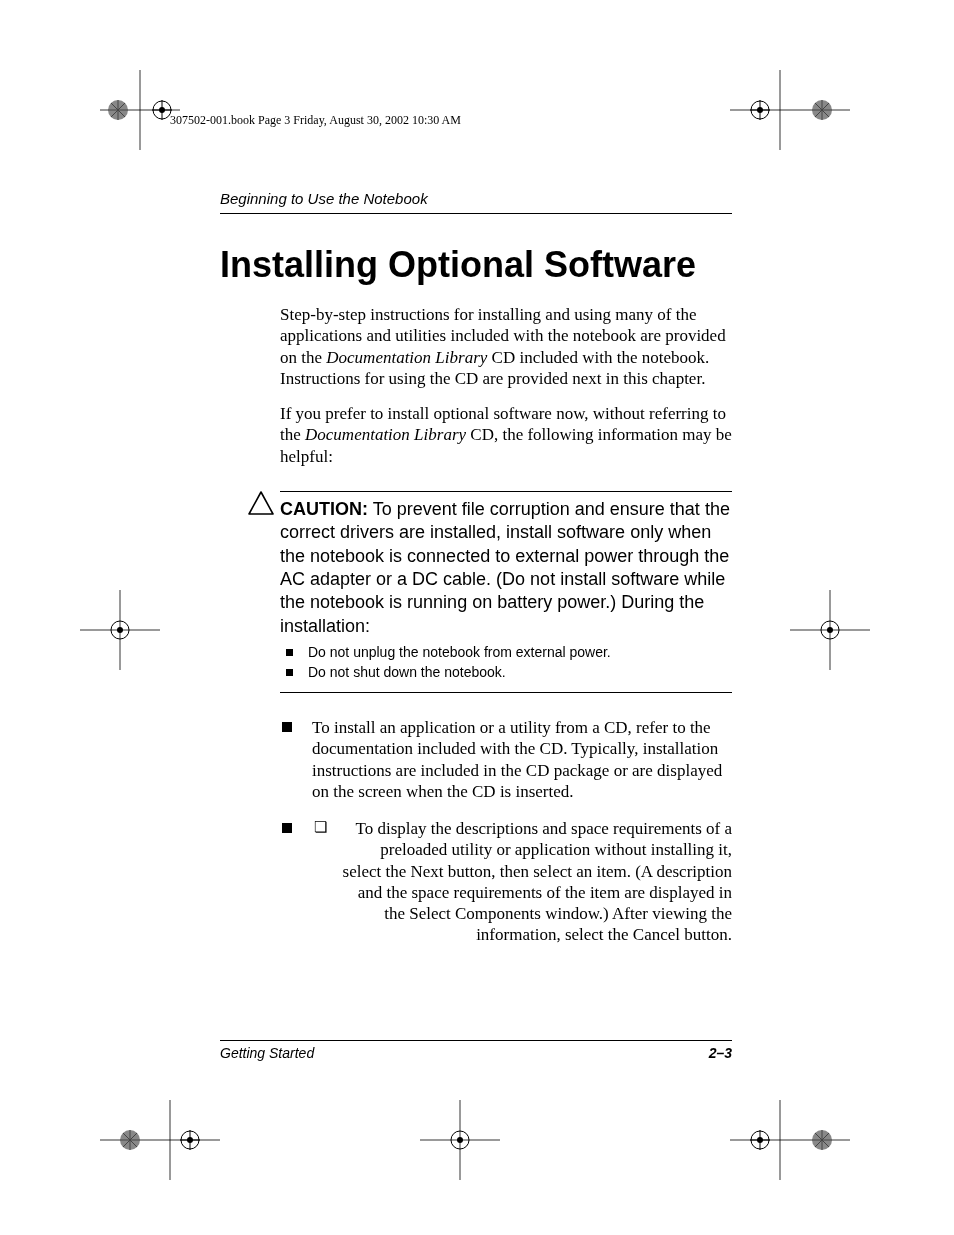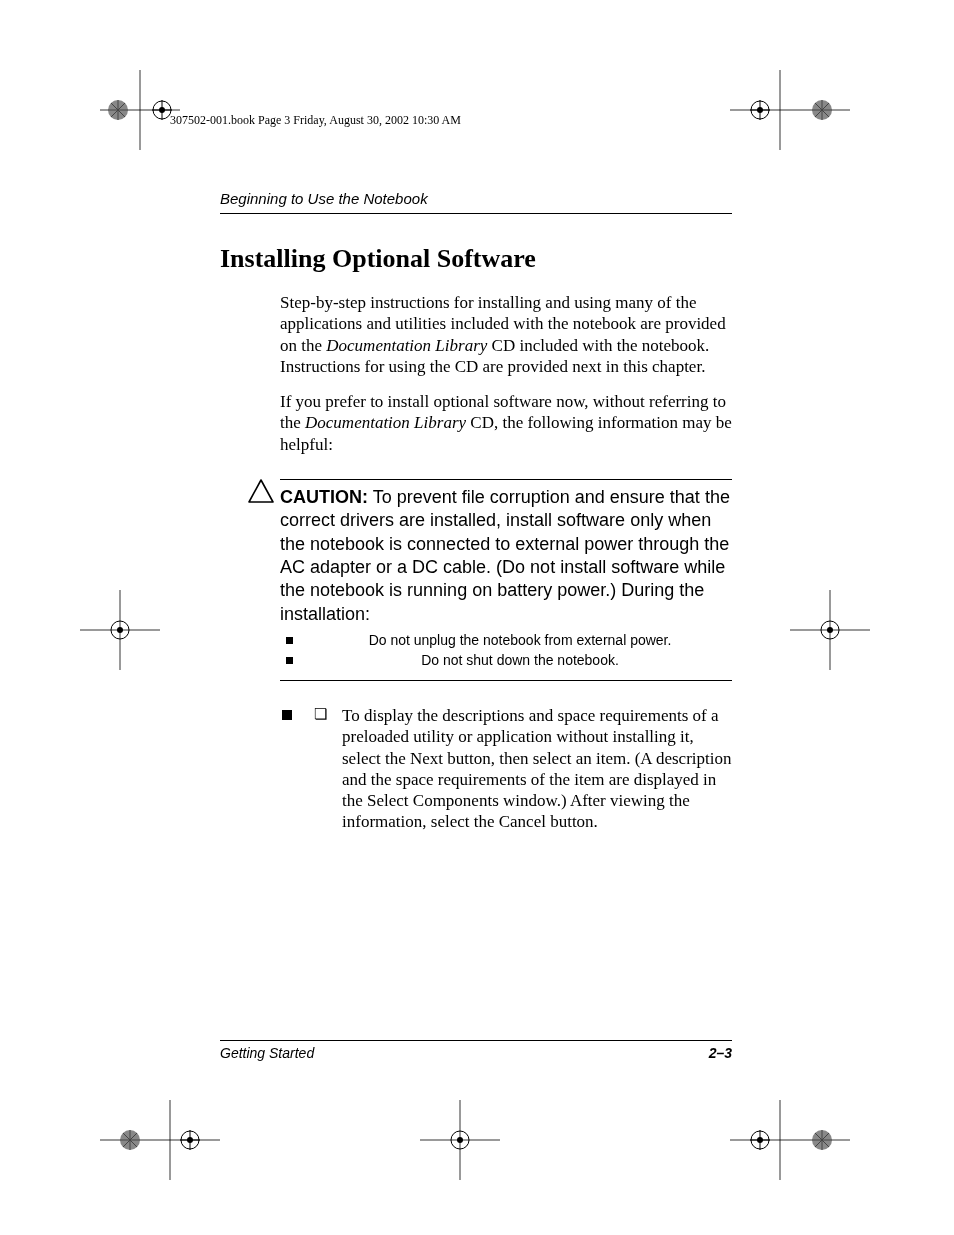--- a/index.html
+++ b/index.html
@@ -48,23 +48,23 @@
     border: none;
     border-top: 1px solid #000;
     margin: 0 0 30px 0;
   }
   hr.rule-bottom {
     border: none;
     border-top: 1px solid #000;
     margin: 0;
   }
   h1.section {
-    font-family: Liberation Serif, serif;
+    font-family: Liberation Sans, sans-serif;
     font-weight: bold;
-    font-size: 26px;
+    font-size: 36px;
     margin: 16px 0 18px 0;
   }
   .body-indent {
     margin-left: 60px;
   }
   p.body {
     font-size: 17px;
     line-height: 1.25;
     margin: 0 0 14px 0;
   }
@@ -90,21 +90,20 @@
     font-size: 18px;
     line-height: 1.3;
   }
   .caution-text b { font-weight: bold; }
   ul.small-squares {
     list-style: none;
     padding: 0;
     margin: 6px 0 0 0;
     font-family: Arial, Helvetica, sans-serif;
     font-size: 14px;
-    text-align: center;
   }
   ul.small-squares li {
     position: relative;
     padding-left: 28px;
     margin: 4px 0;
   }
   ul.small-squares li::before {
     content: "";
     position: absolute;
     left: 6px;
@@ -137,20 +136,21 @@
   ul.box-bullets {
     list-style: none;
     padding: 0;
     margin: 12px 0 0 0;
     font-size: 17px;
   }
   ul.box-bullets > li {
     position: relative;
     padding-left: 30px;
     margin: 8px 0 14px 0;
+    text-align: right;
   }
   ul.box-bullets > li::before {
     content: "❏";
     position: absolute;
     left: 2px;
     top: 0;
     font-size: 15px;
   }
   .footer {
     position: absolute;
@@ -305,20 +305,23 @@
     <ul class="small-squares">
       <li>Do not unplug the notebook from external power.</li>
       <li>Do not shut down the notebook.</li>
     </ul>
     <div style="height:8px;"></div>
     <hr class="caution-rule">
   </div>
 
   <ul class="big-squares">
     <li>
+      <span>To install an application or a utility from a CD, refer to the documentation included with the CD. Typically, installation instructions are included in the CD package or are displayed on the screen when the CD is inserted.</span>
+    </li>
+    <li>
       <ul class="box-bullets">
         <li>To display the descriptions and space requirements of a preloaded utility or application without installing it, select the Next button, then select an item. (A description and the space requirements of the item are displayed in the Select Components window.) After viewing the information, select the Cancel button.</li>
       </ul>
     </li>
   </ul>
 </div>
 
 <div class="footer">
   <hr class="rule-bottom">
   <div class="footer-row">

